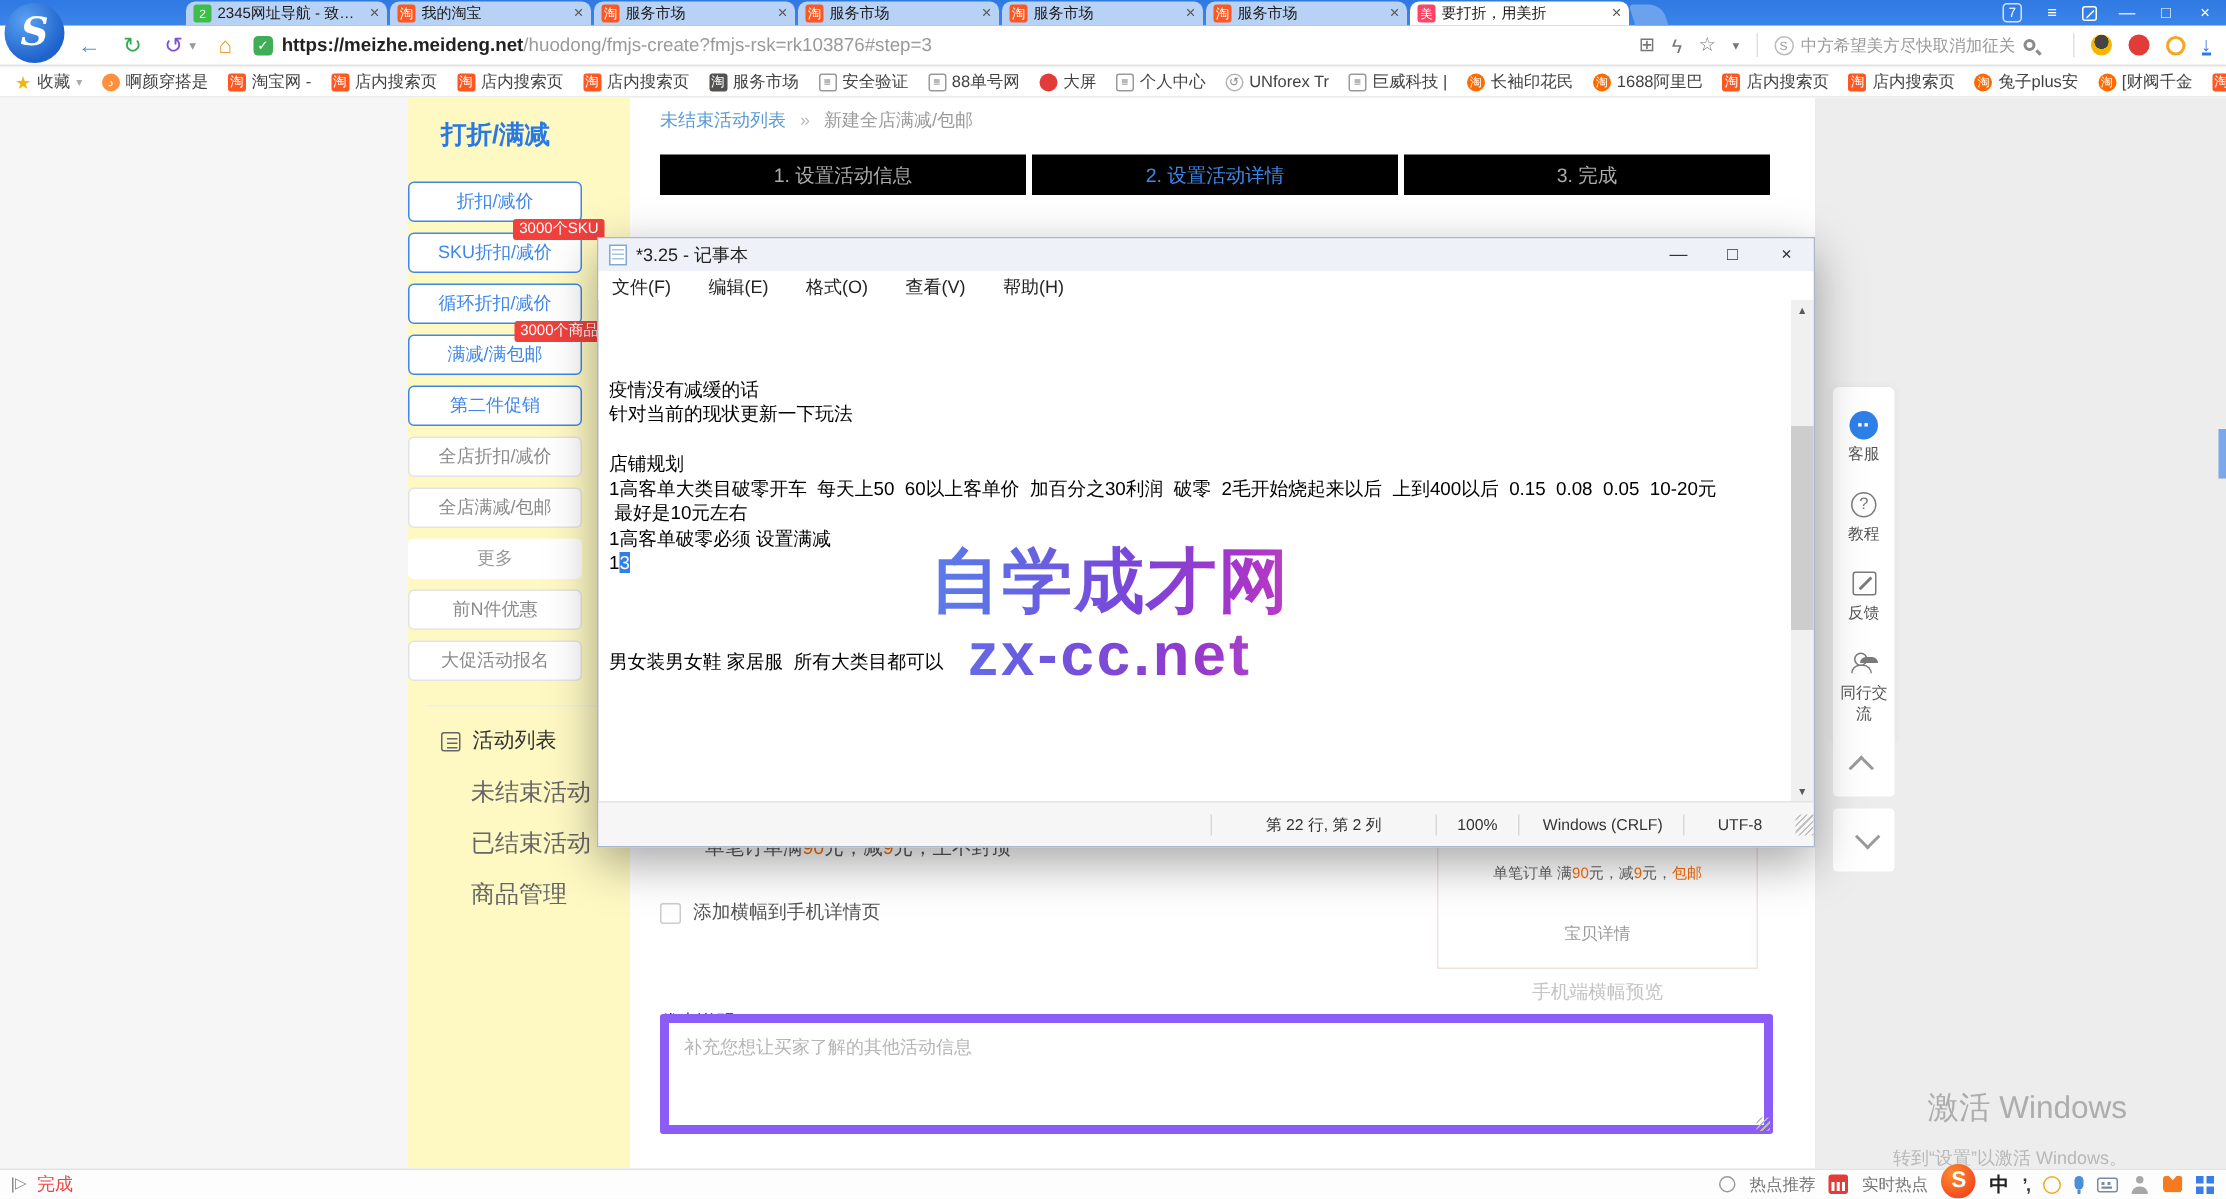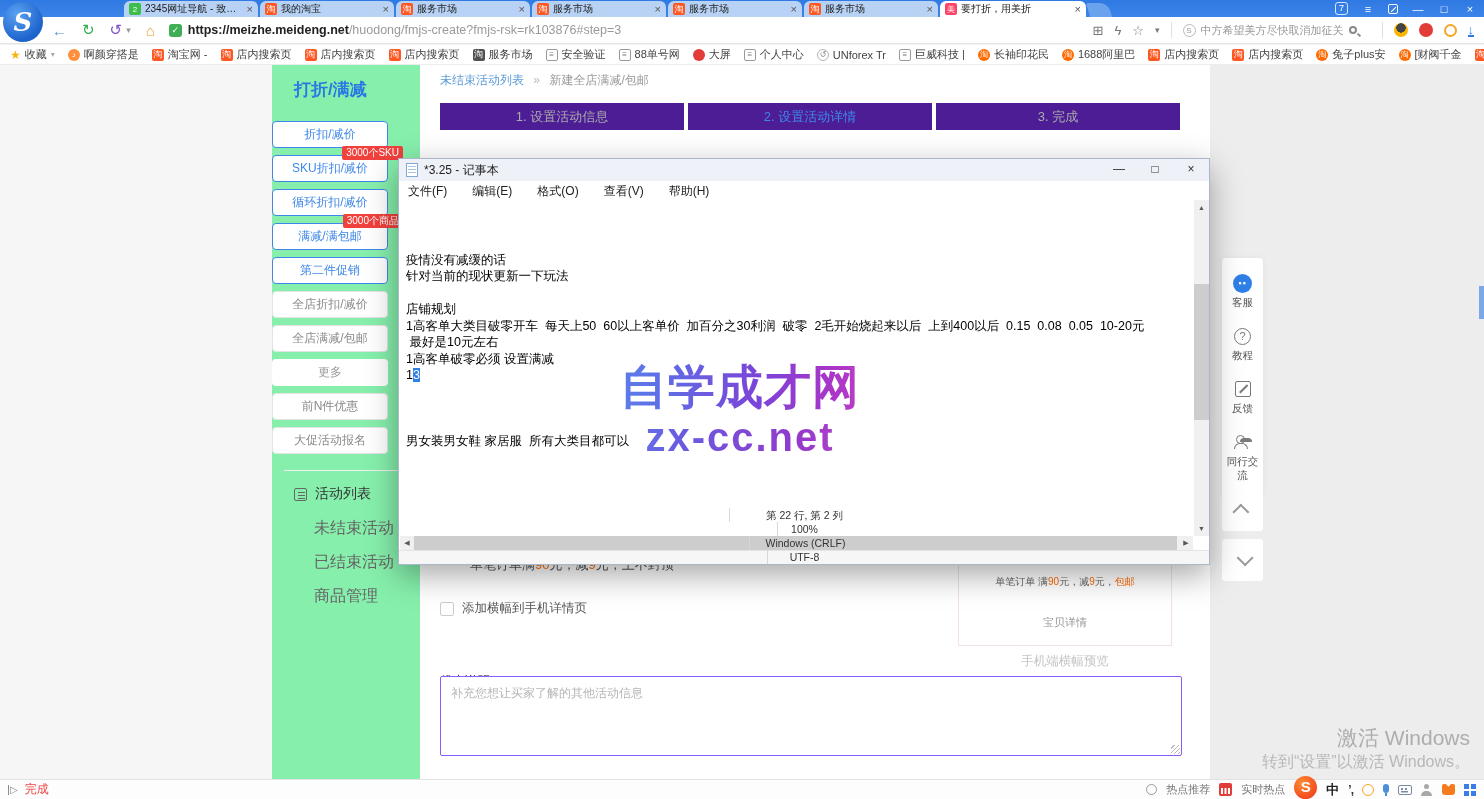--- a/index.html
+++ b/index.html
@@ -62,50 +62,50 @@
   .fav-globe { background:#fff; border:1px solid #b5b5b5; border-radius:50%; color:#888; } .fav-globe::before { content:"↺"; font-size:8px; }
   .fav-orange-app { background:#ff8f3c; border-radius:50%; color:#fff; } .fav-orange-app::before { content:"د"; font-size:8px; }
   .fav-2345 { background:#3dbd4a; color:#fff; } .fav-2345::before { content:"2"; font-size:8px; }
   .fav-mei { background:#ff4466; color:#fff; } .fav-mei::before { content:"美"; font-size:8px; }
 
   
   .page-bg-left { position:absolute; left:0; top:65px; width:272px; bottom:20px; background:#f6f6f6; }
   .page-bg-right { position:absolute; left:1210px; top:65px; right:0; bottom:20px; background:#ededed; }
   .content-panel { position:absolute; left:272px; top:65px; width:938px; bottom:20px; background:#fff; }
 
-  .sidebar { position:absolute; left:272px; top:65px; width:148px; bottom:20px; background:#86efac; z-index:2; }
+  .sidebar { position:absolute; left:272px; top:65px; width:148px; bottom:20px; background:#fef9c3; z-index:2; }
   .sb-title { padding:13px 0 4px 22px; color:#2879e3; font-weight:bold; font-size:17px; }
   .sb-btns { display:flex; flex-direction:column; align-items:flex-start; gap:7px; margin-top:16px; }
   .sbtn { position:relative; width:116px; height:27px; line-height:25px; text-align:center; font-size:12px; border-radius:4px; background:#fff; }
   .sbtn.primary { border:1px solid #3e87e8; color:#3e87e8; }
   .sbtn.default { border:1px solid #e3e3e3; color:#8a8a8a; }
   .sbtn.plain { border:1px solid transparent; color:#9a9a9a; }
   .sb-badge { position:absolute; top:-10px; right:-16px; background:#f0413d; color:#fff; font-size:10px; line-height:14px; padding:0 4px; border-radius:2px; white-space:nowrap; z-index:3; }
   .sb-divider { margin:16px 12px 0 12px; border-top:1px solid #efefef; }
   .sb-list-title { display:flex; align-items:center; gap:8px; padding:14px 0 2px 22px; font-size:14px; color:#333; }
   .i-list { width:13px; height:13px; border:1px solid #666; border-radius:2px;
             background:linear-gradient(#666,#666) 3px 3px/7px 1px no-repeat, linear-gradient(#666,#666) 3px 6px/7px 1px no-repeat, linear-gradient(#666,#666) 3px 9px/7px 1px no-repeat; }
   .sb-item { padding:13px 0 0 42px; font-size:16px; color:#666; }
 
   .breadcrumb { position:absolute; left:440px; top:72px; font-size:12px; z-index:2; }
   .bc-parent { color:#5b9bd5; } .bc-sep { color:#bbb; margin:0 6px; } .bc-current { color:#9a9a9a; }
   .steps { position:absolute; left:440px; top:103px; width:740px; display:flex; gap:4px; z-index:2; }
-  .step { flex:1; height:27px; line-height:27px; text-align:center; background:#4c1d95; color:#ababab; font-size:13px; }
+  .step { flex:1; height:27px; line-height:27px; text-align:center; background:#000000; color:#ababab; font-size:13px; }
   .step.active { color:#3e87e8; }
 
   .clipped-line { position:absolute; left:470px; top:556px; font-size:13px; color:#555; z-index:3; white-space:nowrap; }
   .num-orange { color:#ff6a00; }
 
   .checkbox-row { position:absolute; left:440px; top:600px; display:flex; align-items:center; gap:8px; z-index:2; }
   .checkbox { width:14px; height:14px; border:1px solid #ccc; border-radius:2px; background:#fff; }
   .checkbox-label { font-size:12.5px; color:#555; }
 
   .promo-label { position:absolute; left:440px; top:673px; font-size:12.5px; color:#0f172a; z-index:2; }
   .promo-wrap { position:absolute; left:440px; top:676px; width:742px; height:80px; z-index:2; }
-  .promo-ta { width:100%; height:100%; border:1px solid #8b5cf6; border-radius:2px; resize:none; padding:8px 10px;
+  .promo-ta { width:100%; height:100%; border:6px solid #8b5cf6; border-radius:2px; resize:none; padding:8px 10px;
               font-size:12px; font-family:"Liberation Sans","DejaVu Sans",sans-serif; color:#333; outline:none; }
   .promo-ta::placeholder { color:#b5b5b5; }
   .ta-grip { position:absolute; right:2px; bottom:2px; width:9px; height:9px;
              background:repeating-linear-gradient(135deg,transparent 0 2px,#bbb 2px 3px); }
 
   .preview-box { position:absolute; left:958px; top:542px; width:214px; height:104px; background:#fff; border:1px solid #f0e3df; z-index:1; }
   .order-line { margin-top:32px; text-align:center; font-size:10px; color:#666; white-space:nowrap; }
   .baobei { margin-top:26px; text-align:center; font-size:11px; color:#999; }
   .preview-caption { position:absolute; left:958px; top:653px; width:214px; text-align:center; font-size:12.5px; color:#c4c4c4; z-index:1; }
 
@@ -123,22 +123,22 @@
   .np-body { position:absolute; top:41px; left:1px; right:16px; bottom:28px; overflow:hidden; background:#fff;
              font-size:12.5px; line-height:16.5px; padding:2px 0 0 6px; color:#000; }
   .np-line { white-space:pre; height:16.5px; }
   .np-sel { background:#2f7fe8; color:#fff; }
   .np-vscroll { position:absolute; top:41px; right:0; width:15px; bottom:28px; background:#f0f0f0; }
   .np-varrow { position:absolute; left:0; width:15px; height:15px; color:#5a5a5a; font-size:7px; text-align:center; line-height:15px; }
   .np-vthumb { position:absolute; left:0; top:84px; width:15px; height:136px; background:#cdcdcd; }
   .np-hscroll { position:absolute; left:1px; right:16px; bottom:14px; height:14px; background:#f0f0f0; }
   .np-harrow { position:absolute; top:0; width:14px; height:14px; color:#5a5a5a; font-size:7px; text-align:center; line-height:14px; }
   .np-hthumb { position:absolute; left:14px; right:16px; top:0; height:14px; background:#cdcdcd; }
-  .np-status { position:absolute; left:0; right:0; bottom:0; height:14px; background:#f6f6f6; border-top:1px solid #e4e4e4;
-               display:flex; justify-content:flex-end; align-items:center; font-size:10.5px; color:#333;flex-direction:column; }
+  .np-status { position:absolute; left:0; right:0; bottom:0; height:30px; background:#f6f6f6; border-top:1px solid #e4e4e4;
+               display:flex; justify-content:flex-end; align-items:center; font-size:10.5px; color:#333; }
   .np-seg { border-left:1px solid #d8d8d8; height:14px; line-height:14px; text-align:center; padding:0 10px; }
   .np-seg.pos { width:150px; } .np-seg.zoom { width:55px; } .np-seg.eol { width:110px;padding-left:12px; } .np-seg.enc { width:75px; }
   .np-grip { width:12px; height:14px; background:repeating-linear-gradient(135deg,transparent 0 2px,#c0c0c0 2px 3px); }
 
   
   .wm { position:absolute; left:555px; top:356px; width:370px; text-align:center; z-index:30; font-weight:bold; pointer-events:none; }
   .wm-l1 { font-size:47px; letter-spacing:1px;
            background:linear-gradient(90deg,#5b93f0 0%,#5e6fe6 28%,#7b44d8 55%,#a935c8 75%,#e44fc2 100%);
            -webkit-background-clip:text; background-clip:text; color:transparent; }
   .wm-l2 { font-size:40px; margin-top:-4px; letter-spacing:2px;
@@ -157,21 +157,21 @@
   .ico-people { position:relative; width:18px; height:14px; }
   .ico-people::before { content:""; position:absolute; left:2px; top:0; width:7px; height:7px; border:1.5px solid #7a7a7a; border-radius:50%; }
   .ico-people::after { content:""; position:absolute; left:0; bottom:0; width:12px; height:5px; border:1.5px solid #7a7a7a; border-bottom:none; border-radius:6px 6px 0 0; box-shadow:5px -6px 0 -1px #7a7a7a; }
   .scroll-box { position:absolute; left:1222px; width:41px; height:42px; background:#fff; border-radius:3px; display:flex; align-items:center; justify-content:center; z-index:5; }
   .chev { width:12px; height:12px; border-left:2px solid #9a9a9a; border-top:2px solid #9a9a9a; }
   .chev.up { transform:rotate(45deg) translateY(3px); }
   .chev.down { transform:rotate(225deg) translateY(3px); }
 
   .win-activate { position:absolute; left:1262px; top:724px; color:#adadad; z-index:4; }
   .wa-l1 { font-size:21px; font-weight:300;text-align:right; }
-  .wa-l2 { font-size:16px; margin-top:0; color:#b8b8b8; }
+  .wa-l2 { font-size:12px; margin-top:12px; color:#b8b8b8; }
 
   .page-scrollbar { position:absolute; right:0; top:286px; width:5px; height:33px; background:#7aa8e8; z-index:58; }
 
   
   .statusbar { position:absolute; left:0; right:0; bottom:0; height:20px; background:#fdfdfd; border-top:1px solid #e2e2e2;
                display:flex; align-items:center; z-index:65; }
   .sb-left { display:flex; align-items:center; gap:7px; padding-left:8px; color:#666; }
   .i-panel { display:flex; align-items:center; gap:1px; color:#8a8a8a; font-size:10px; }
   .i-panel .bar { width:1px; height:10px; background:#8a8a8a; }
   .sb-status-text { font-size:12px; color:#ef4444; }

